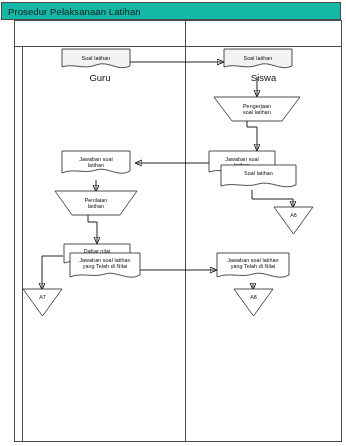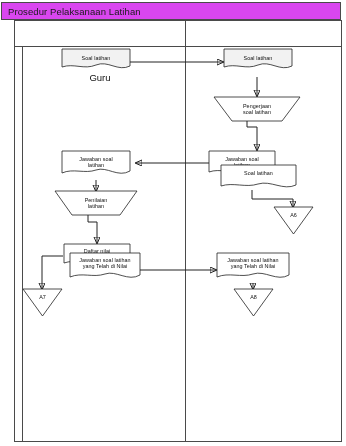--- a/index.html
+++ b/index.html
@@ -22,21 +22,21 @@
 
   
   #title-bar {
     position: absolute;
     left: 1px;
     top: 2px;
     width: 340px;
     height: 18px;
     border: 1px solid #4a4a4a;
     box-sizing: border-box;
-    background: #d946ef;
+    background: #14b8a6;
   }
   #title-text {
     position: absolute;
     left: 6px;
     top: 3px;
     font-size: 9.5px;
     color: #1a1a1a;
     white-space: nowrap;
     letter-spacing: 0.1px;
   }
@@ -133,20 +133,21 @@
   <div id="title-bar">
     <div id="title-text">Prosedur Pelaksanaan Latihan</div>
   </div>
 
   <div id="frame"></div>
   <div id="header-sep"></div>
   <div id="lane-divider"></div>
   <div id="body-left-rail"></div>
 
   <div class="lane-header" id="lane-header-guru">Guru</div>
+  <div class="lane-header" id="lane-header-siswa">Siswa</div>
 
   <svg class="conn" style="left:0px; top:0px;" width="346" height="446">
     <defs>
       <marker id="arrow" markerWidth="7" markerHeight="7" refX="6" refY="3" orient="auto" markerUnits="userSpaceOnUse">
         <path d="M0,0 L7,3 L0,6 z" fill="#222222"></path>
       </marker>
     </defs>
 
     <line x1="130" y1="62" x2="223" y2="62" marker-end="url(#arrow)"></line>
 

